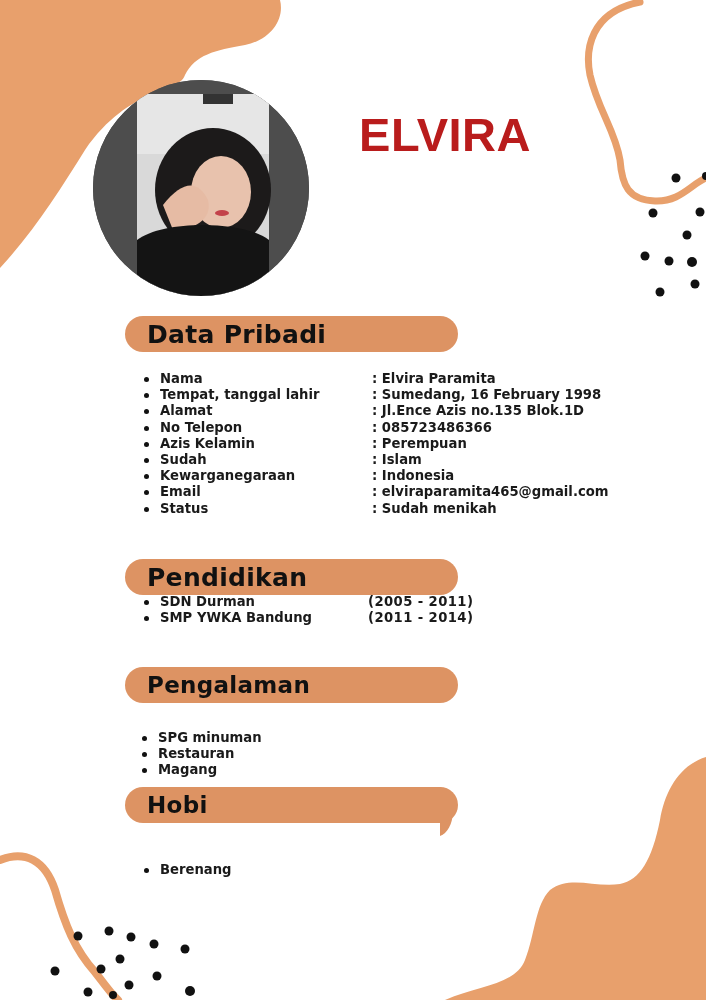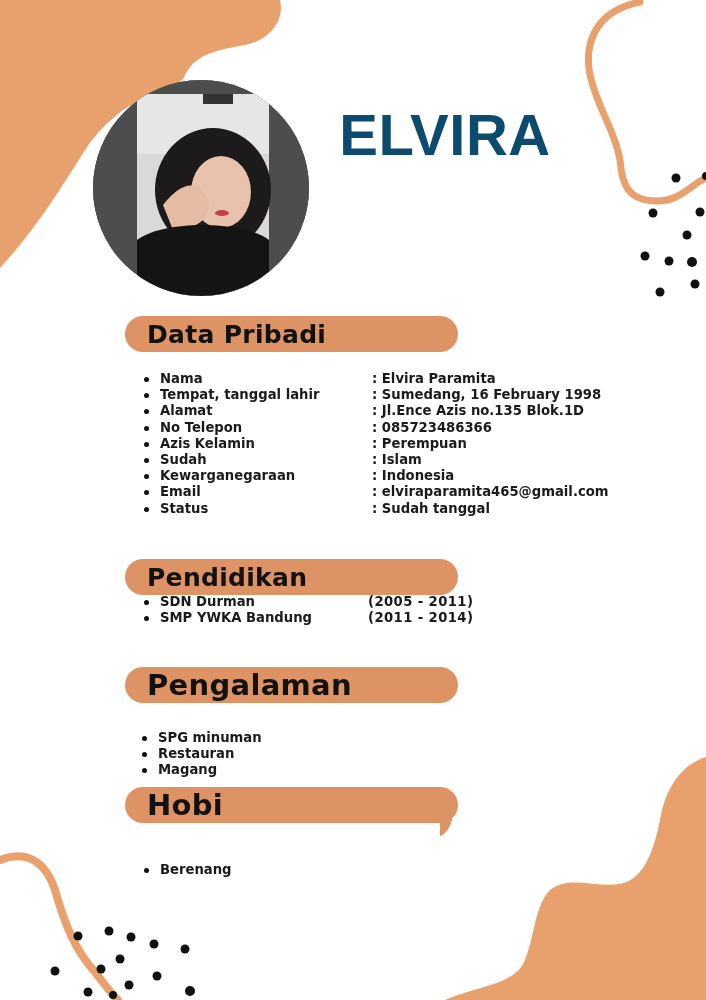--- a/index.html
+++ b/index.html
@@ -15,35 +15,35 @@
       position: absolute; left: 93px; top: 80px; width: 216px; height: 216px;
       border-radius: 50%; overflow: hidden;
       background: linear-gradient(90deg, #3b3b3b 0%, #5a5a5a 20%, #5a5a5a 80%, #3b3b3b 100%);
     }
     .photo svg { width: 100%; height: 100%; display: block; }
 
     .name {
       position: absolute; left: 300px; top: 108px; width: 290px;
       text-align: center;
       font-family: "Liberation Sans", sans-serif; font-weight: 700;
-      font-size: 58px; line-height: 54px; letter-spacing: 0.5px; color: #0c4a6e;
+      font-size: 47px; line-height: 54px; letter-spacing: 0.5px; color: #b91c1c;
     }
     .name span { display: block; }
 
     .section-pill {
       position: absolute; left: 125px; width: 333px; height: 36px;
       background: #dd9363; border-radius: 26px;
       box-sizing: border-box; padding-left: 22px;
       display: flex; align-items: center;
     }
     .section-pill h2 {
       margin: 0; font-family: "DejaVu Sans", sans-serif; font-weight: 700;
       font-size: 25px; color: #111; letter-spacing: 0.3px;
     }
-    .section-pill.big h2 { font-size: 29px; }
+    .section-pill.big h2 { font-size: 23px; }
 
     .list { position: absolute; left: 140px; margin: 0; padding: 0; list-style: none; font-size: 13.2px; line-height: 16.2px; }
     .list li { position: relative; padding-left: 20px; white-space: nowrap; font-weight: bold; }
     .list li::before {
       content: ""; position: absolute; left: 4px; top: 6px; width: 5px; height: 5px;
       border-radius: 50%; background: #111;
     }
     .list .val { position: absolute; white-space: nowrap; }
     .personal .val { left: 232px; }
     .education .val { left: 228px; letter-spacing: 0.4px; }
@@ -121,21 +121,21 @@
 </div>
 <ul class="list personal" style="top:371px;">
   <li><span>Nama</span><span class="val">: Elvira Paramita</span></li>
   <li><span>Tempat, tanggal lahir</span><span class="val">: Sumedang, 16 February 1998</span></li>
   <li><span>Alamat</span><span class="val">: Jl.Ence Azis no.135 Blok.1D</span></li>
   <li><span>No Telepon</span><span class="val">: 085723486366</span></li>
   <li><span>Azis Kelamin</span><span class="val">: Perempuan</span></li>
   <li><span>Sudah</span><span class="val">: Islam</span></li>
   <li><span>Kewarganegaraan</span><span class="val">: Indonesia</span></li>
   <li><span>Email</span><span class="val">: elviraparamita465@gmail.com</span></li>
-  <li><span>Status</span><span class="val">: Sudah tanggal</span></li>
+  <li><span>Status</span><span class="val">: Sudah menikah</span></li>
 </ul>
 
 <div class="section-pill" style="top:548px;margin-top:11px;">
   <h2>Pendidikan</h2>
 </div>
 <ul class="list education" style="top:594px;">
   <li><span>SDN Durman</span><span class="val">(2005 - 2011)</span></li>
   <li><span>SMP YWKA Bandung</span><span class="val">(2011 - 2014)</span></li>
 </ul>
 

